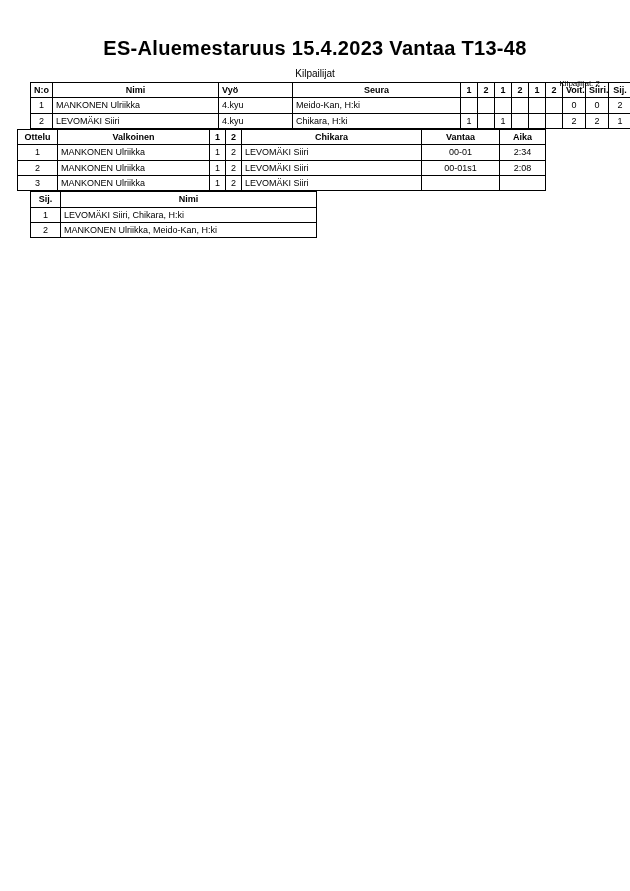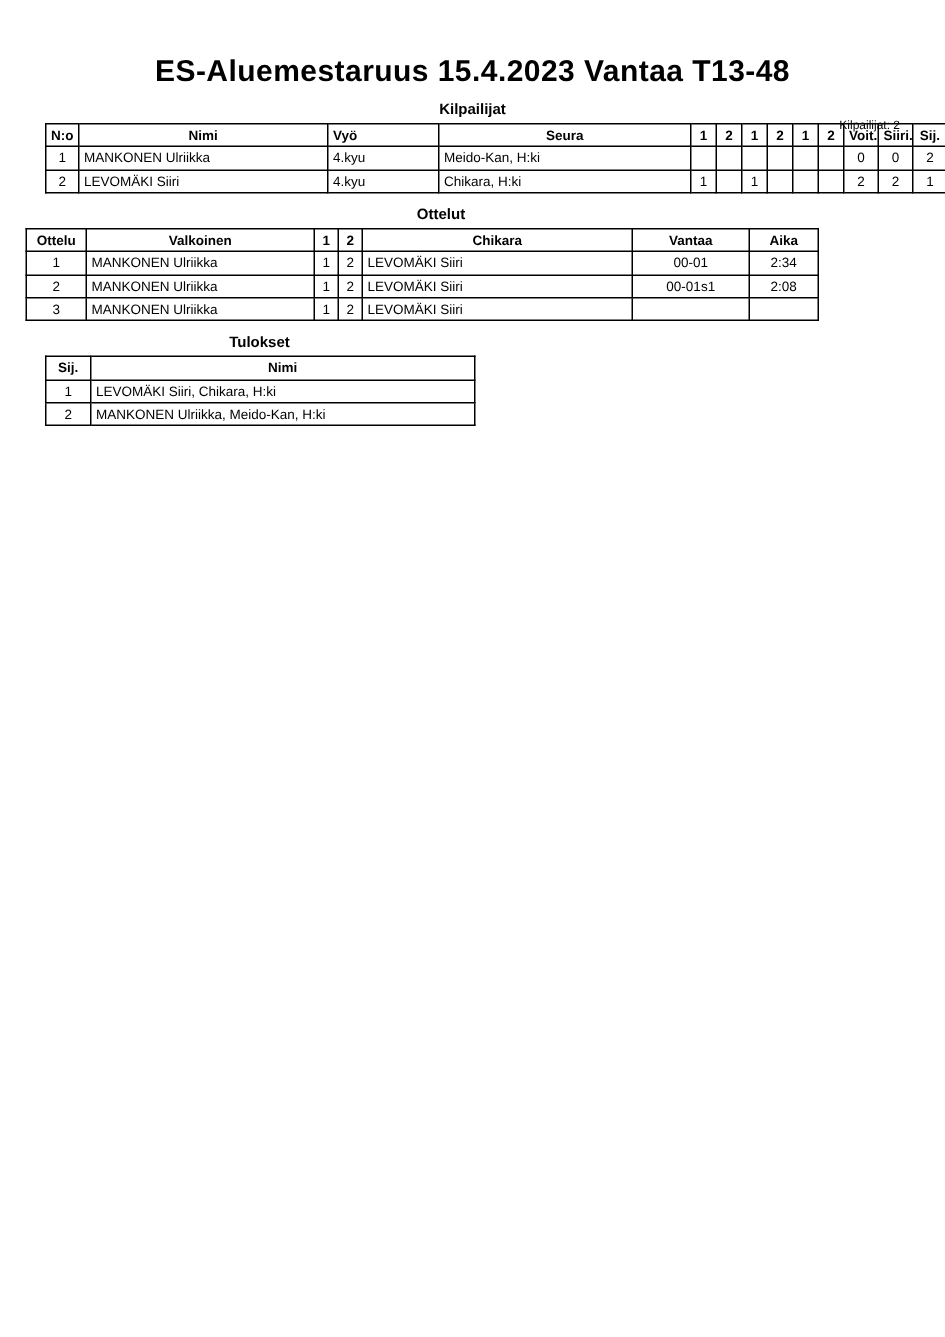--- a/index.html
+++ b/index.html
@@ -29,21 +29,21 @@
     letter-spacing: 0.3px;
     margin: 0;
     padding-top: 37px;
     line-height: 1.1;
   }
 
   
   .section-caption {
     text-align: center;
     font-size: 10px;
-    font-weight: bold;
+    font-weight: normal;
     margin: 0;
     padding-top: 9px;
     padding-bottom: 3px;
   }
 
   .meta-right {
     position: absolute;
     right: 30px;
     top: 79px;
     font-size: 8px;
@@ -182,21 +182,20 @@
         <td class="c"></td>
         <td class="c"></td>
         <td class="c"></td>
         <td class="c">2</td>
         <td class="c">2</td>
         <td class="c">1</td>
       </tr>
     </tbody>
   </table>
 
-  <div class="section-caption caption-matches">Ottelut</div>
 
   <div id="matches-wrap">
     <table id="matches-table">
       <thead>
         <tr>
           <th class="col-m-no">Ottelu</th>
           <th class="col-white">Valkoinen</th>
           <th class="col-sc">1</th>
           <th class="col-sc">2</th>
           <th class="col-blue">Chikara</th>
@@ -229,21 +228,20 @@
           <td class="c">1</td>
           <td class="c">2</td>
           <td class="l">LEVOMÄKI Siiri</td>
           <td class="c"></td>
           <td class="c"></td>
         </tr>
       </tbody>
     </table>
   </div>
 
-  <div class="section-caption caption-results">Tulokset</div>
 
   <div id="results-wrap">
     <table id="results-table">
       <thead>
         <tr>
           <th class="col-r-pos">Sij.</th>
           <th class="col-r-name">Nimi</th>
         </tr>
       </thead>
       <tbody>

